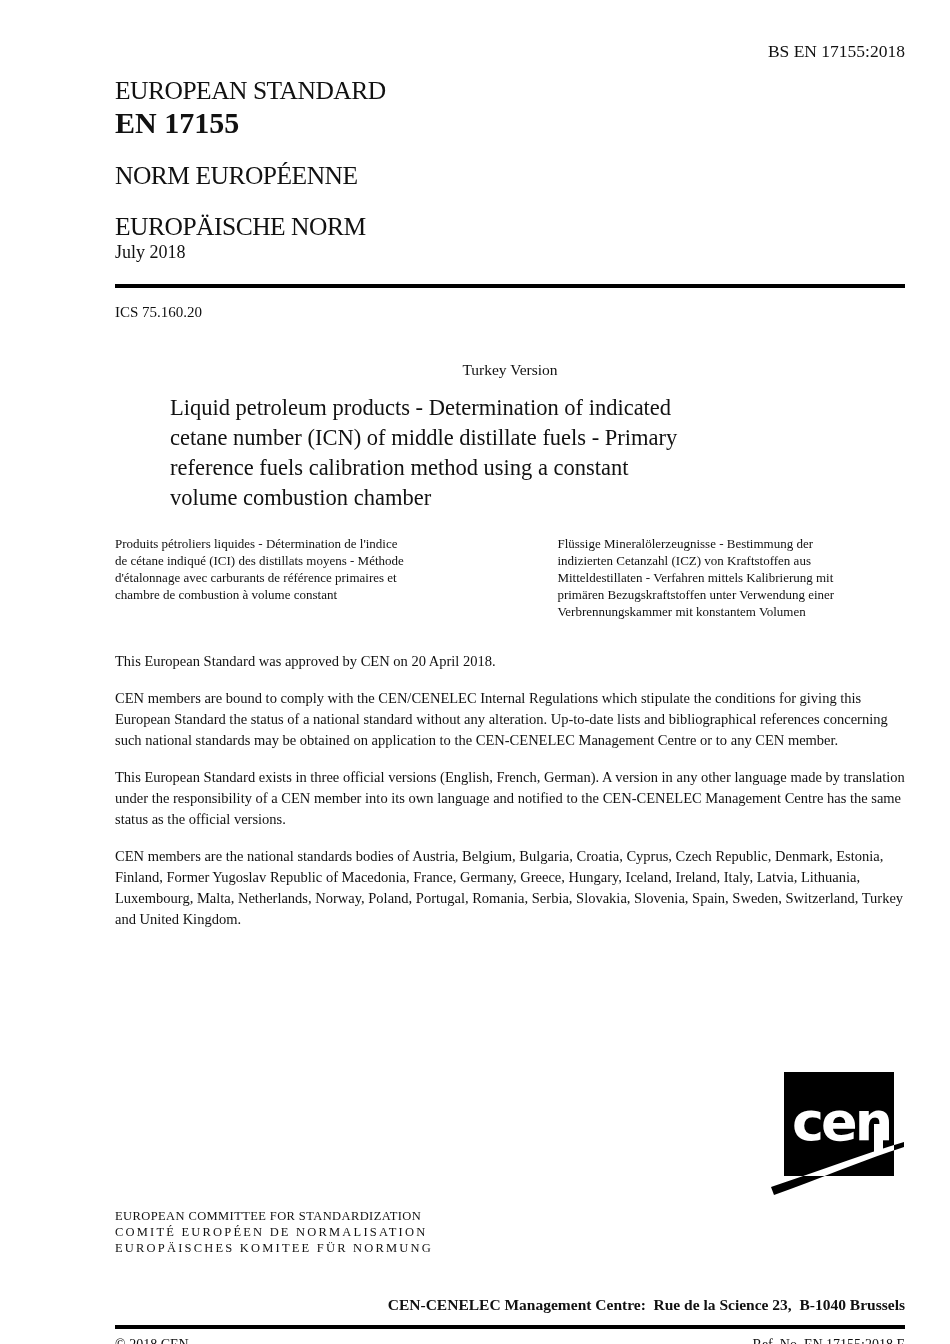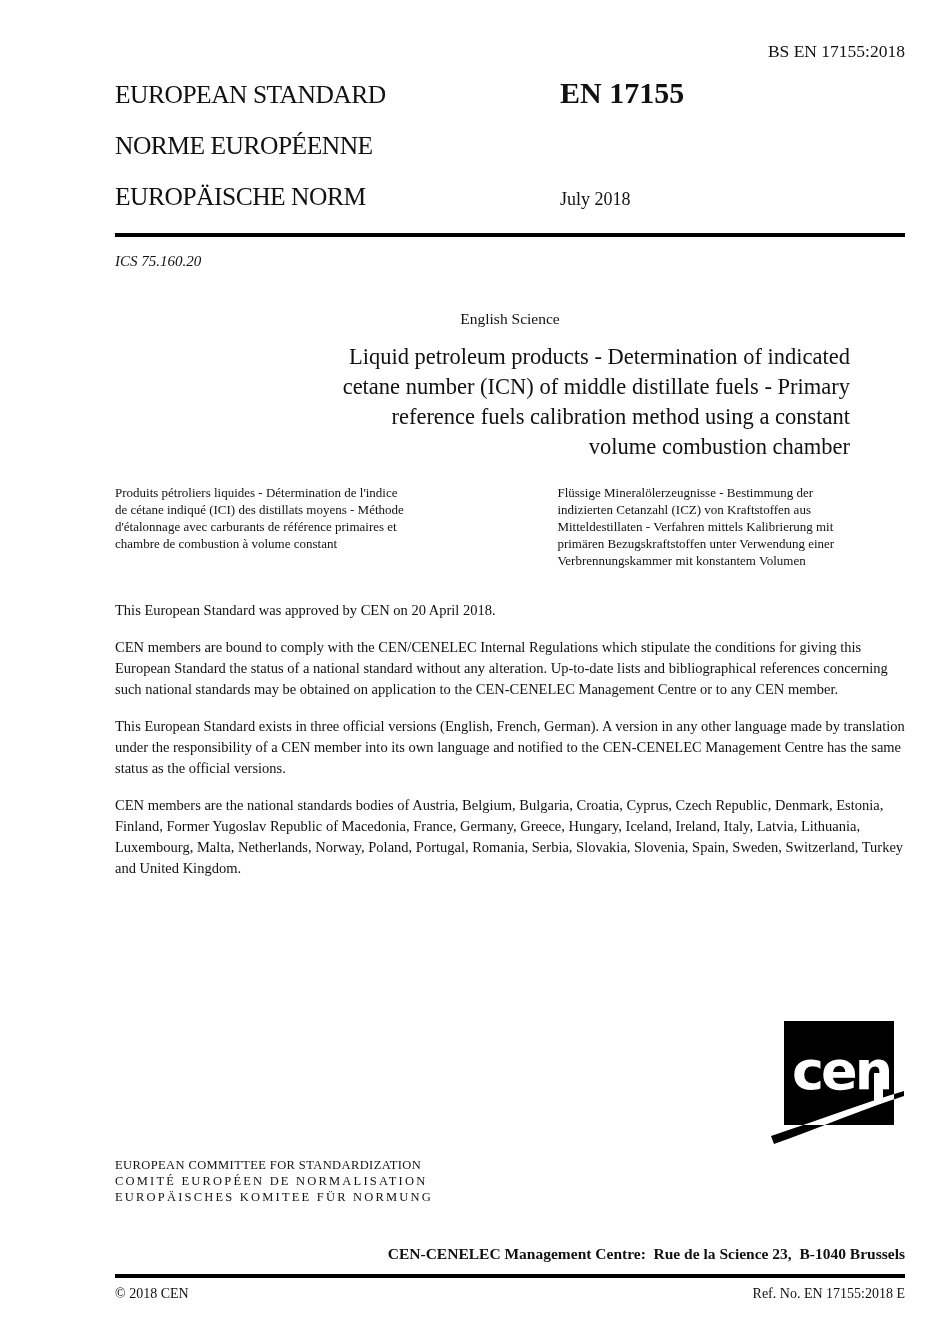--- a/index.html
+++ b/index.html
@@ -17,47 +17,48 @@
     text-align: right;
     font-size: 17.5px;
     line-height: 1.1;
   }
 
   .header-grid { margin-top: 15px; }
   .header-row {
     display: flex;
     align-items: baseline;
     margin-bottom: 21px;
+    flex-direction: column;
   }
   .header-row .left-cell { width: 445px; flex: none; }
   .lang-title {
     font-size: 25.5px;
     letter-spacing: -0.5px;
     white-space: nowrap;
   }
   .std-number { font-size: 30px; font-weight: bold; }
   .pub-date { font-size: 18px; }
 
   .rule-thick {
     border: none;
     border-top: 4px solid #000000;
     margin: 12px 0 0 0;
   }
 
-  .ics-line { margin-top: 16px; font-size: 15px; font-style: italic; }
+  .ics-line { margin-top: 16px; font-size: 15px; }
 
   .english-version {
     margin-top: 40px;
     text-align: center;
     font-size: 15.5px;
   }
 
   .doc-title {
     margin: 14px auto 0 auto;
-    text-align: right;
+    text-align: left;
     font-size: 22.5px;
     line-height: 30px;
     white-space: pre-line;
     max-width: 680px;
   }
 
   .translations {
     display: flex;
     justify-content: space-between;
     margin-top: 22px;
@@ -121,33 +122,33 @@
 <div class="content">
 
   <div class="bs-ref">BS EN 17155:2018</div>
 
   <div class="header-grid">
     <div class="header-row">
       <div class="left-cell lang-title">EUROPEAN STANDARD</div>
       <div class="std-number">EN 17155</div>
     </div>
     <div class="header-row">
-      <div class="left-cell lang-title">NORME EUROPÉENNE</div>
+      <div class="left-cell lang-title">NORM EUROPÉENNE</div>
     </div>
     <div class="header-row">
       <div class="left-cell lang-title">EUROPÄISCHE NORM</div>
       <div class="pub-date">July 2018</div>
     </div>
   </div>
 
   <hr class="rule-thick">
 
   <div class="ics-line">ICS 75.160.20</div>
 
-  <div class="english-version">English Science</div>
+  <div class="english-version">Turkey Version</div>
 
   <div class="doc-title">Liquid petroleum products - Determination of indicated
 cetane number (ICN) of middle distillate fuels - Primary
 reference fuels calibration method using a constant
 volume combustion chamber</div>
 
   <div class="translations">
     <div class="translation">Produits pétroliers liquides - Détermination de l'indice
 de cétane indiqué (ICI) des distillats moyens - Méthode
 d'étalonnage avec carburants de référence primaires et

